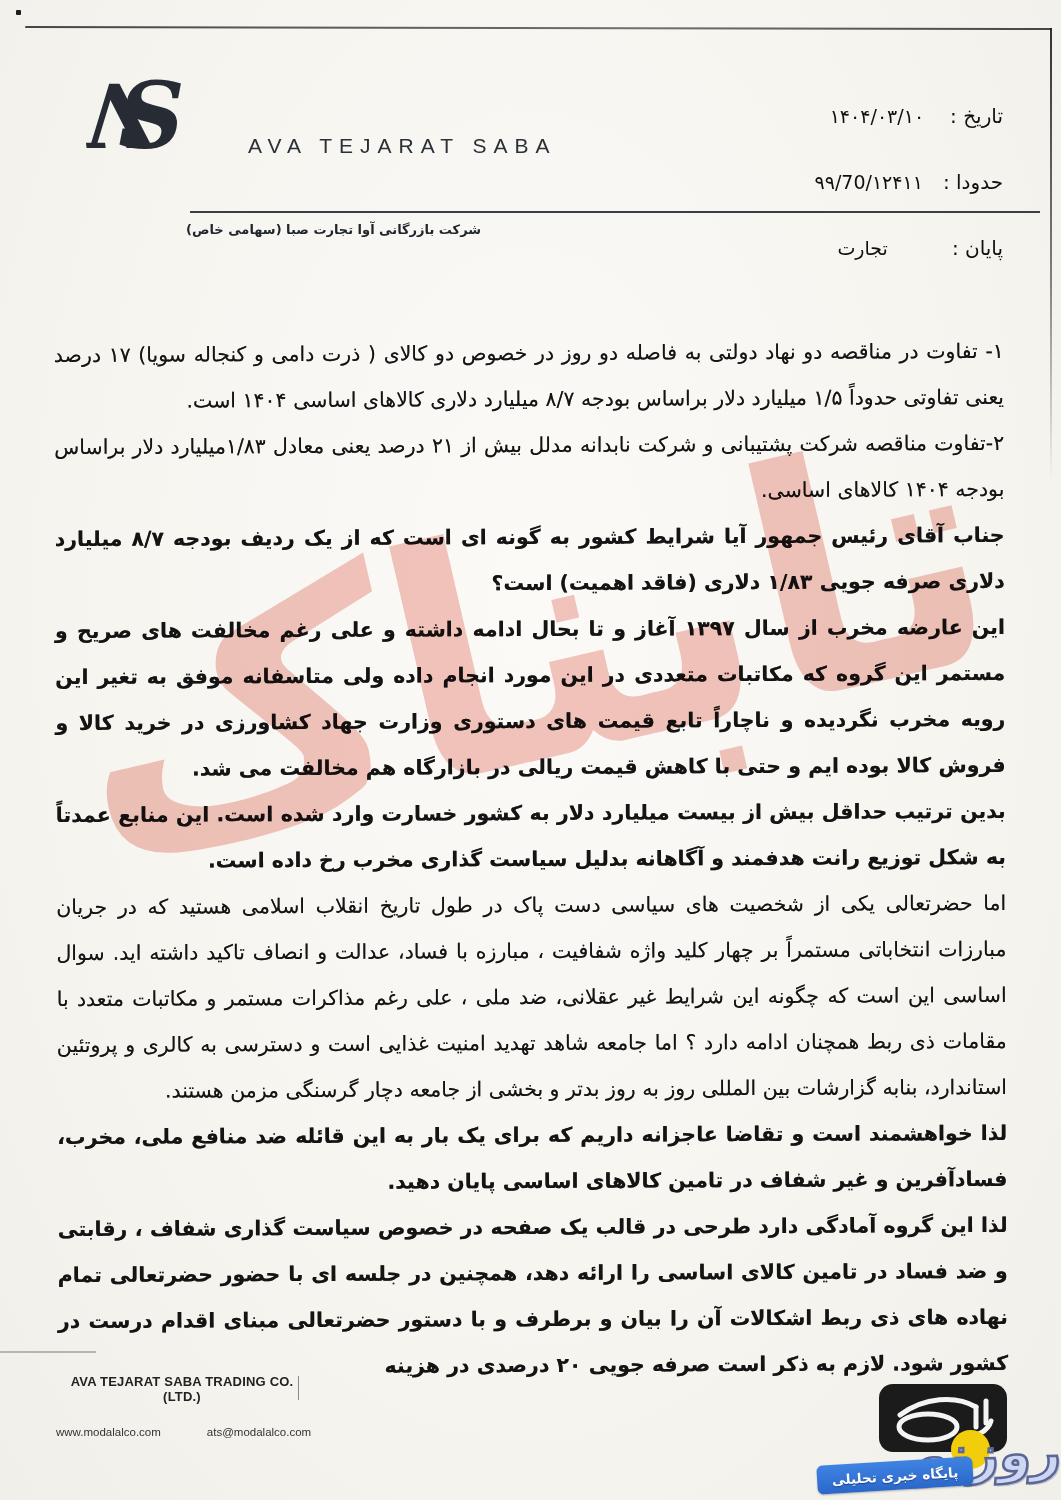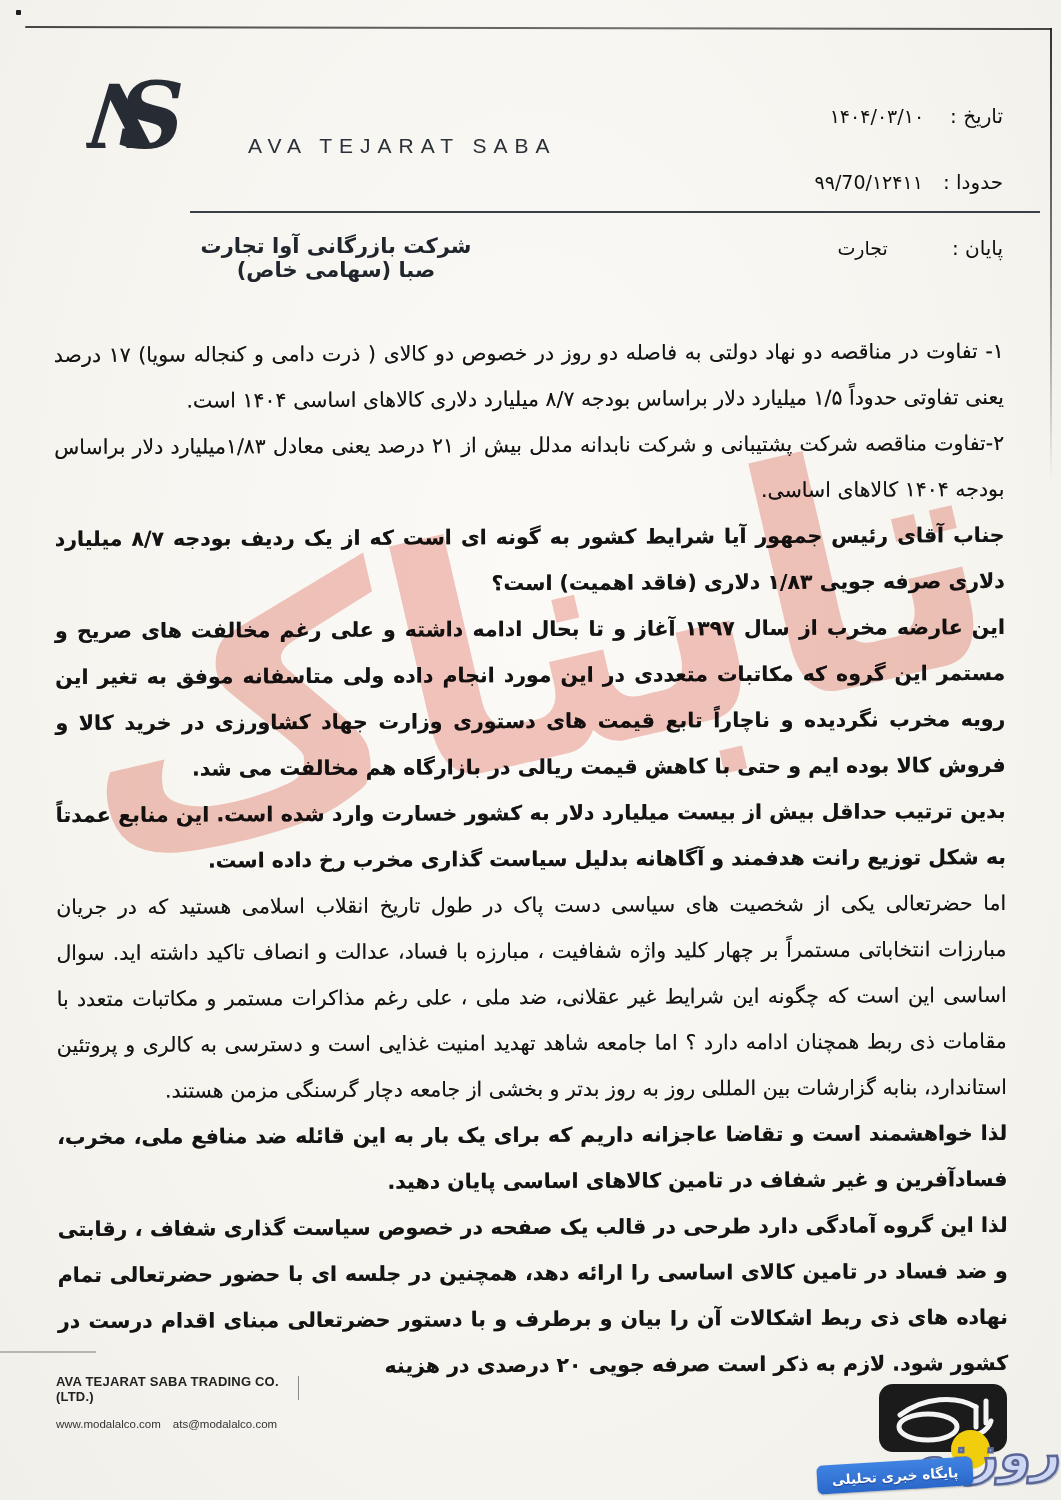--- a/index.html
+++ b/index.html
@@ -22,22 +22,22 @@
   .scan-bottom-line{position:absolute;left:0;top:1351px;width:96px;height:2px;background:#b9b6b0;}
   
   .logo-wrap{position:absolute;left:84px;top:70px;width:160px;height:100px;color:#272c34;}
   .logo-a{display:inline-block;font-family:"DejaVu Serif", serif;font-weight:bold;
     font-size:88px;line-height:92px;transform:skewX(6deg);}
   .logo-s{display:inline-block;font-family:"DejaVu Serif", serif;font-weight:bold;font-style:italic;
     font-size:92px;line-height:92px;margin-left:-34px;}
   .company-en{position:absolute;left:248px;top:134px;font-family:"Liberation Sans", sans-serif;
     font-size:21px;letter-spacing:7px;color:#2b3038;font-weight:400;}
   .header-rule{position:absolute;left:190px;top:211px;width:850px;height:2px;background:#3a3f46;}
-  .company-fa{position:absolute;left:186px;top:222px;width:300px;direction:rtl;text-align:center;
-    font-size:21px;font-weight:700;color:#21262d;margin-top:12px;}
+  .company-fa{position:absolute;left:186px;top:222px;width:300px;direction:rtl;text-align:left;
+    font-size:13px;font-weight:700;color:#21262d;}
   .meta-row{position:absolute;right:58px;display:flex;direction:rtl;align-items:baseline;}
   .meta-label{font-weight:400;font-size:20px;color:#101010;}
   .meta-value{font-weight:400;font-size:19px;color:#101010;}
   .row-date{top:104px;gap:26px;}
   .row-no{top:170px;gap:20px;}
   .row-attach{top:236px;gap:64px;}
   
   .watermark{
     position:absolute;left:30px;top:490px;width:1000px;
     direction:rtl;text-align:center;
@@ -55,23 +55,23 @@
     font-size:20.5px;line-height:46px;
     color:#141414;
     transform:rotate(-0.25deg);
     text-shadow:0 0 .4px rgba(0,0,0,.55);
     z-index:2;
   }
   .body-text p{margin:0;}
   .body-text p.b{font-weight:700;}
   
   .footer{position:absolute;left:0;top:1364px;width:1061px;height:136px;font-family:"Liberation Sans", sans-serif;}
-  .f-left{position:absolute;left:56px;top:10px;width:252px;color:#222;}
+  .f-left{position:absolute;left:56px;top:10px;width:252px;color:#222;text-align:center;}
   .f-company{font-size:13px;font-weight:700;letter-spacing:.2px;}
-  .f-links{display:flex;gap:12px;margin-top:14px;font-size:11.5px;color:#333;}
+  .f-links{display:flex;gap:46px;margin-top:22px;font-size:11.5px;color:#333;}
   .f-divider{position:absolute;left:298px;top:12px;width:1px;height:24px;background:#8a8a8a;}
   .f-mid{position:absolute;left:318px;top:8px;width:250px;font-size:11.8px;line-height:15px;color:#2a2a2a;font-weight:700;}
   .f-fa{position:absolute;left:560px;top:6px;width:318px;direction:rtl;text-align:right;
     font-family:"DejaVu Sans", sans-serif;font-size:12.5px;line-height:17px;font-weight:700;color:#3a3f46;}
   
   .stamp{position:absolute;left:878px;top:1383px;width:130px;height:70px;z-index:3;}
   .yellow-dot{position:absolute;left:951px;top:1430px;width:39px;height:39px;border-radius:50%;
     background:#f2cd0b;z-index:4;}
   .rooznow{position:absolute;left:922px;top:1424px;width:140px;direction:rtl;z-index:6;
     font-size:52px;font-weight:700;line-height:60px;

